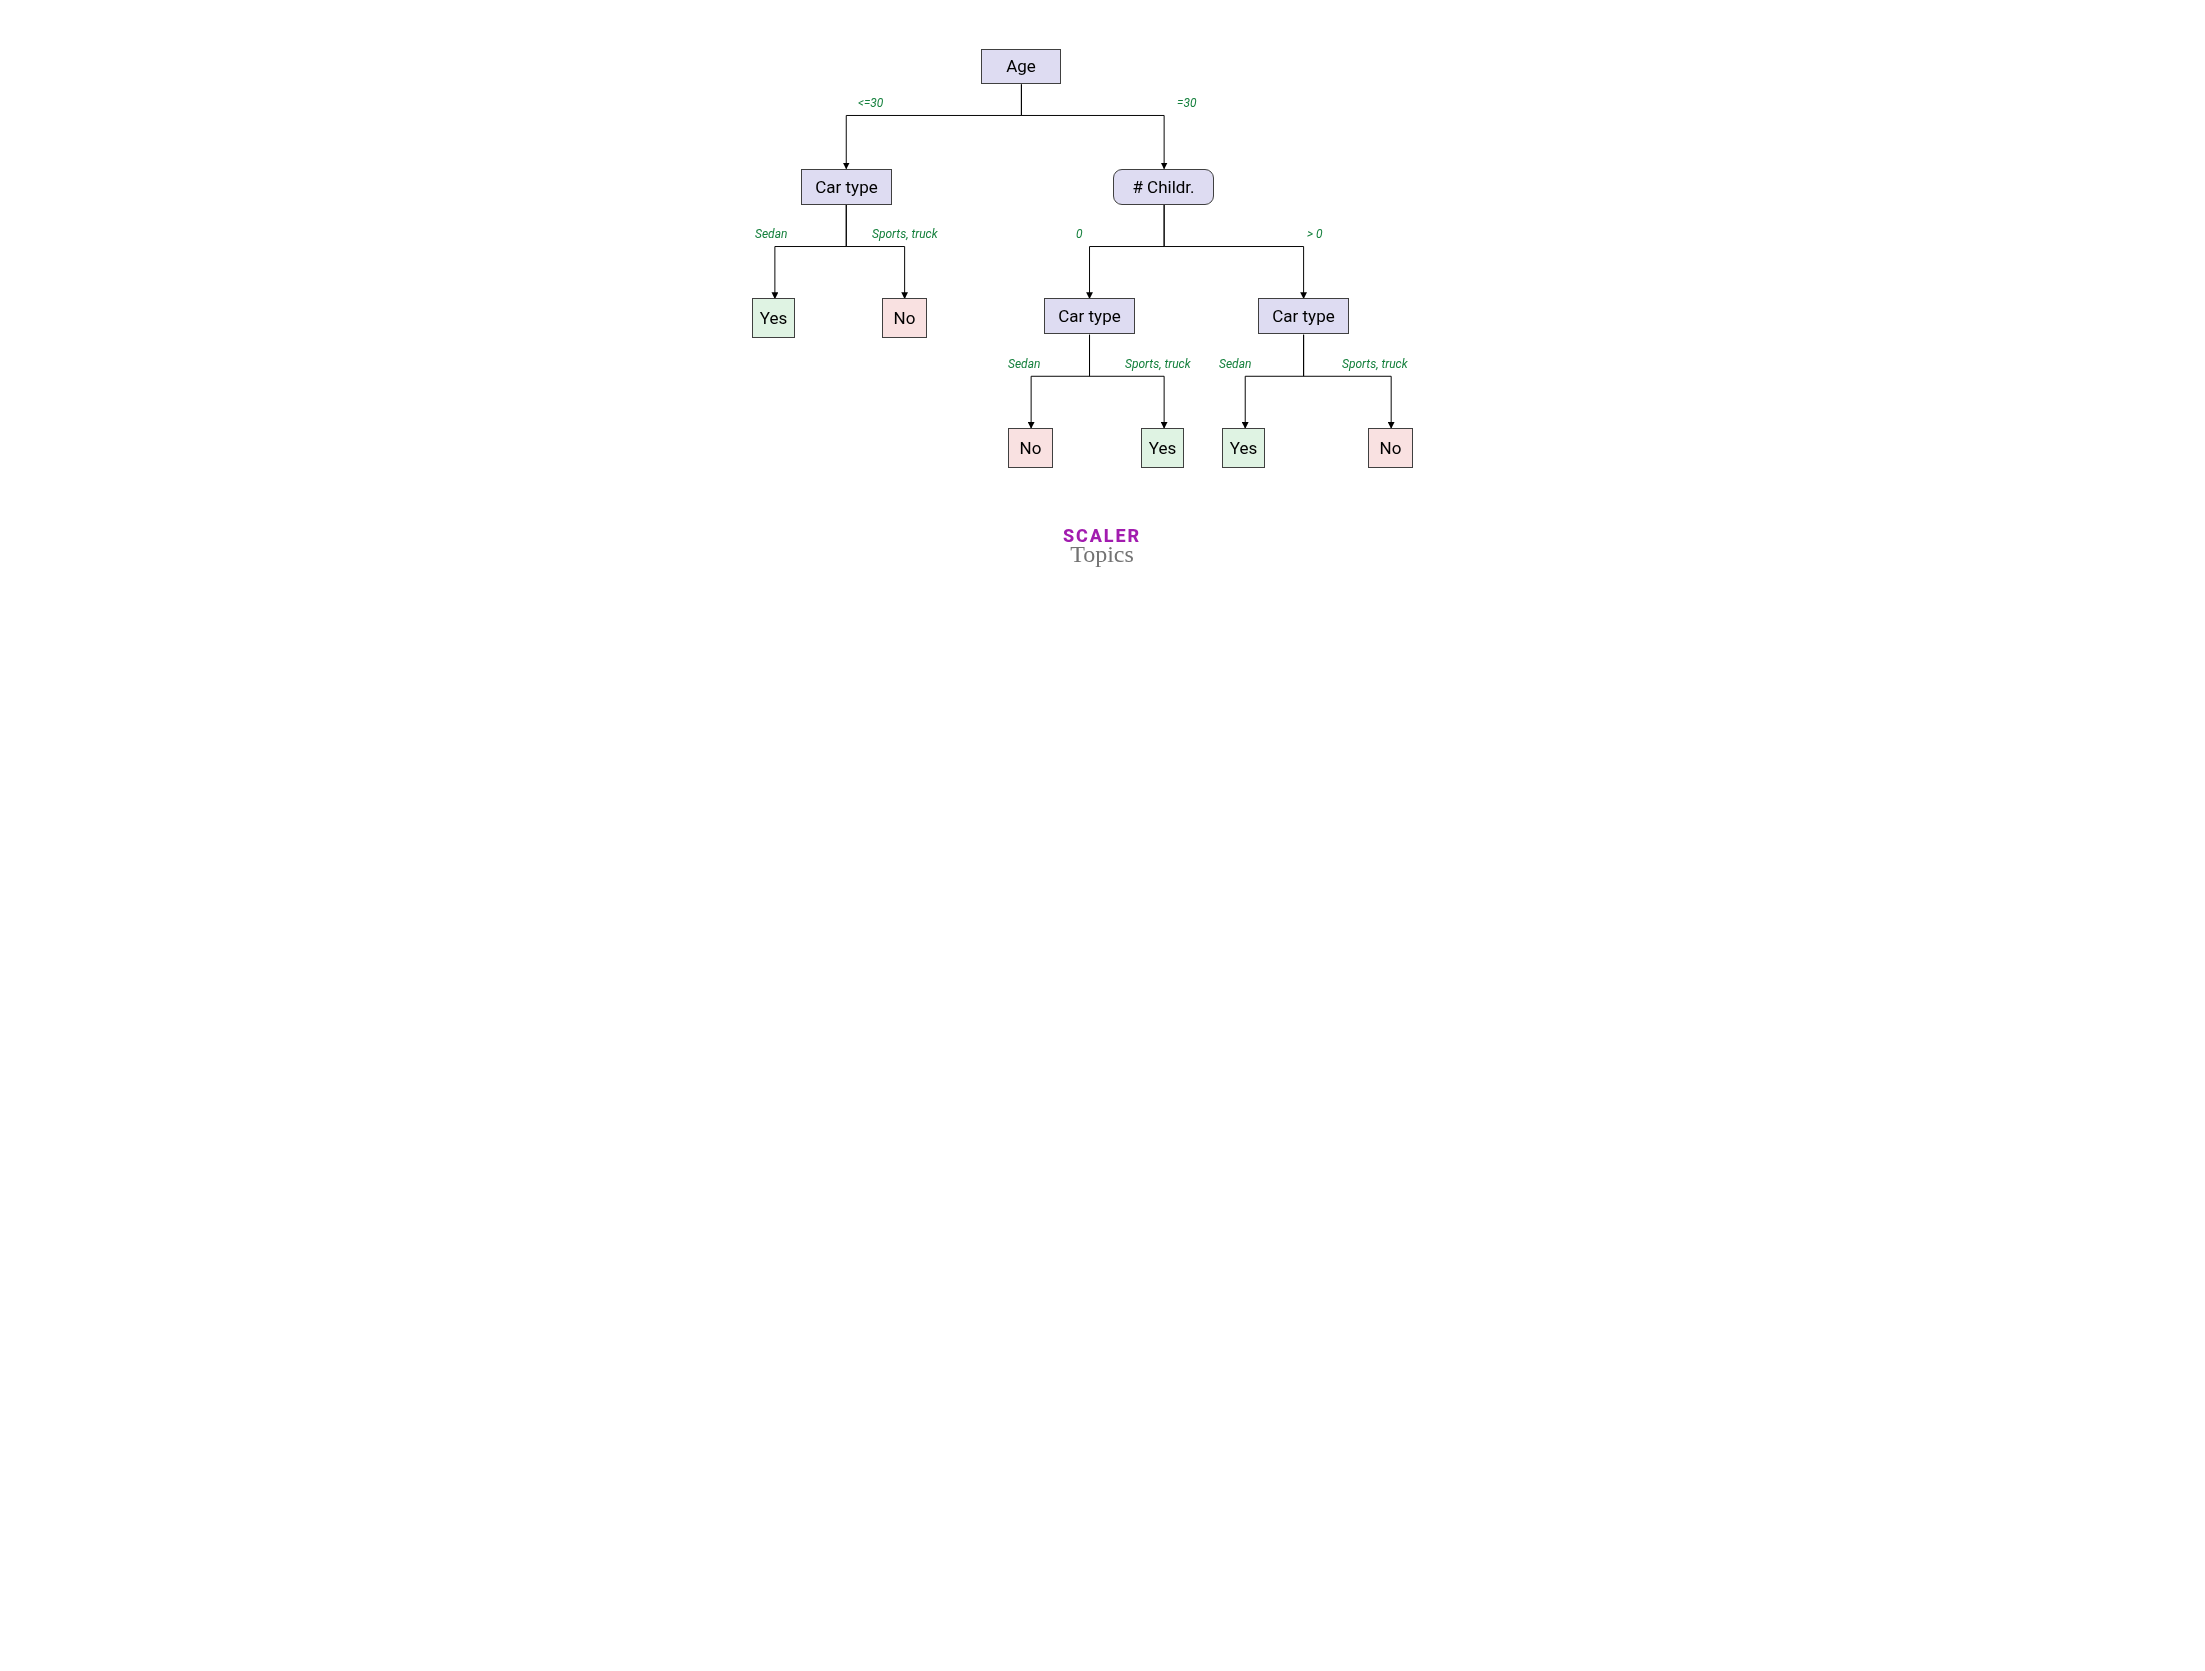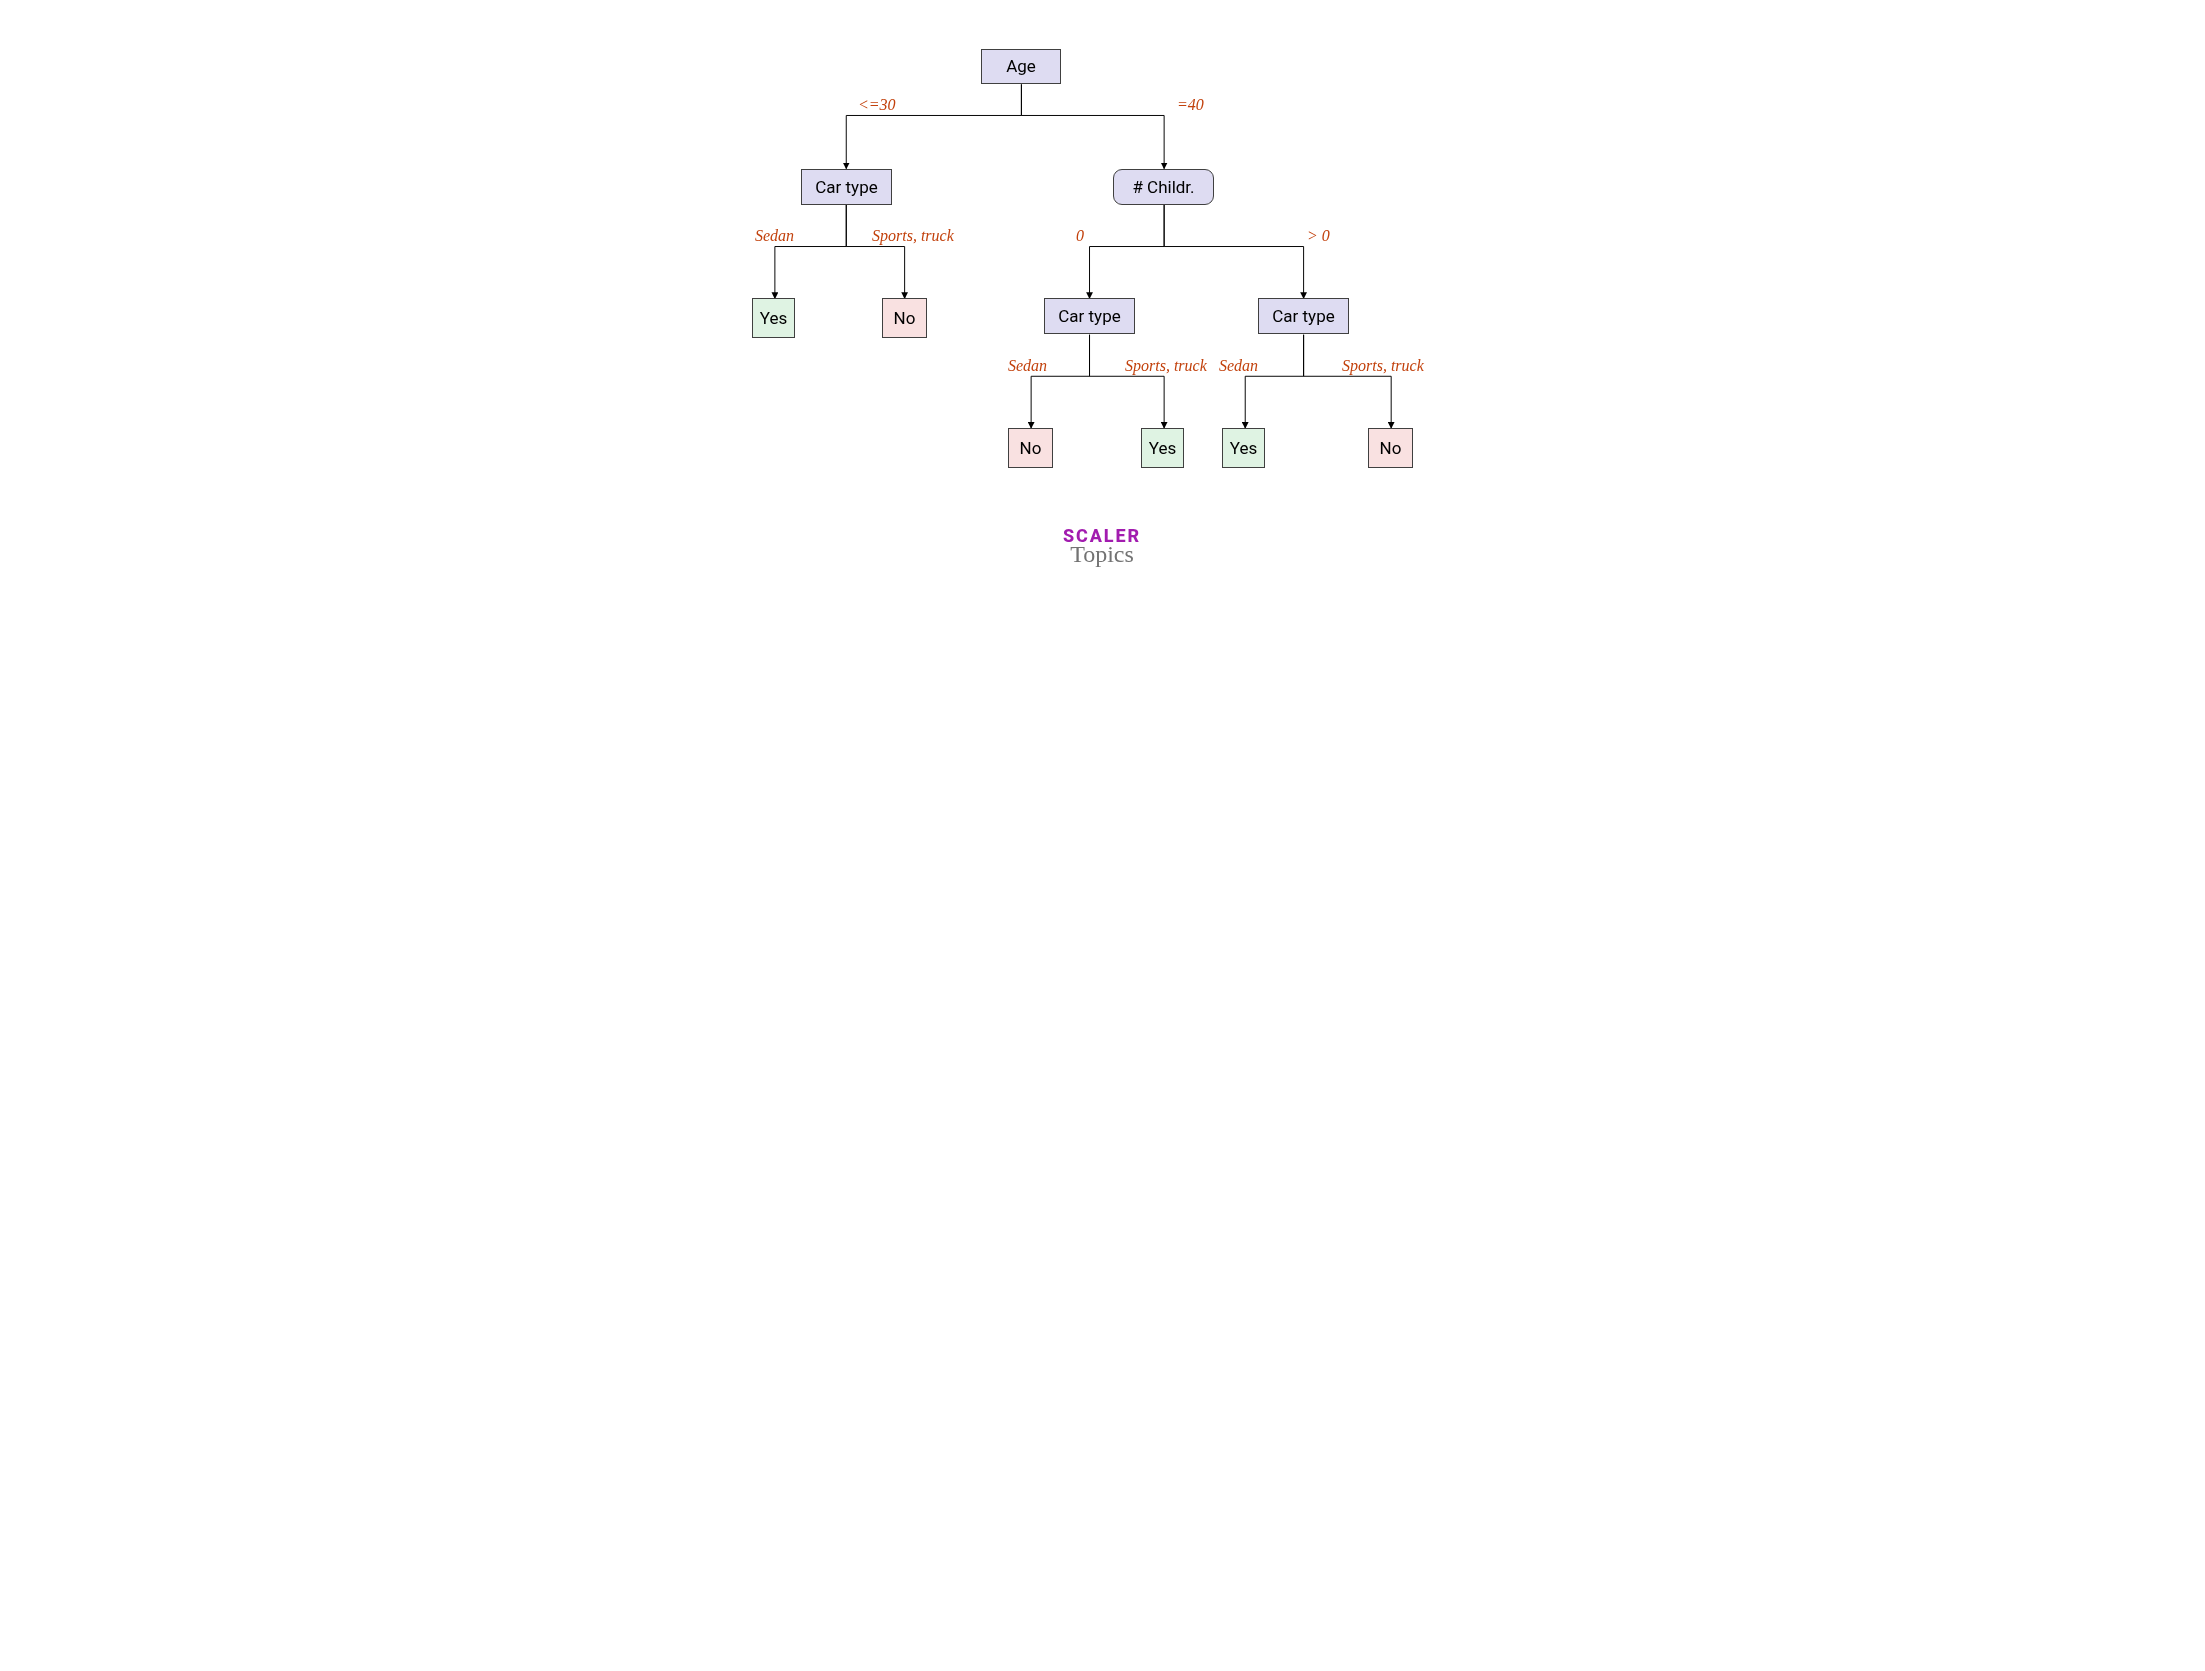--- a/index.html
+++ b/index.html
@@ -31,25 +31,24 @@
     line-height: 1;
     padding: 0 3.9px;
     box-sizing: border-box;
     white-space: nowrap;
   }
   .decision { background: #dedcf2; }
   .yes { background: #dff3e3; width: 43px; height: 40px; }
   .no  { background: #f9e1e1; width: 45px; height: 40px; }
   .edge-label {
     position: absolute;
-    font-size: 16px;
+    font-size: 12px;
     font-style: italic;
-    color: #c2410c;
+    color: #15803d;
     white-space: nowrap;
-    font-family: Liberation Serif, serif;
   }
   .logo {
     position: absolute;
     text-align: center;
   }
   .logo-top {
     font-weight: 800;
     letter-spacing: 1.9px;
     font-size: 18px;
     color: #a21caf;
@@ -103,21 +102,21 @@
 
   <div class="node yes" style="left:55px; top:298px;">Yes</div>
   <div class="node no" style="left:185px; top:298px;">No</div>
 
   <div class="node no" style="left:311px; top:428px;">No</div>
   <div class="node yes" style="left:444px; top:428px;">Yes</div>
   <div class="node yes" style="left:525px; top:428px;">Yes</div>
   <div class="node no" style="left:671px; top:428px;">No</div>
 
   <div class="edge-label" style="left:161px; top:96px;">&lt;=30</div>
-  <div class="edge-label" style="left:480px; top:96px;">=40</div>
+  <div class="edge-label" style="left:480px; top:96px;">=30</div>
 
   <div class="edge-label" style="left:58px; top:227px;">Sedan</div>
   <div class="edge-label" style="left:175px; top:227px;">Sports, truck</div>
 
   <div class="edge-label" style="left:379px; top:227px;">0</div>
   <div class="edge-label" style="left:610px; top:227px;">&gt;   0</div>
 
   <div class="edge-label" style="left:311px; top:357px;">Sedan</div>
   <div class="edge-label" style="left:428px; top:357px;">Sports, truck</div>
 

